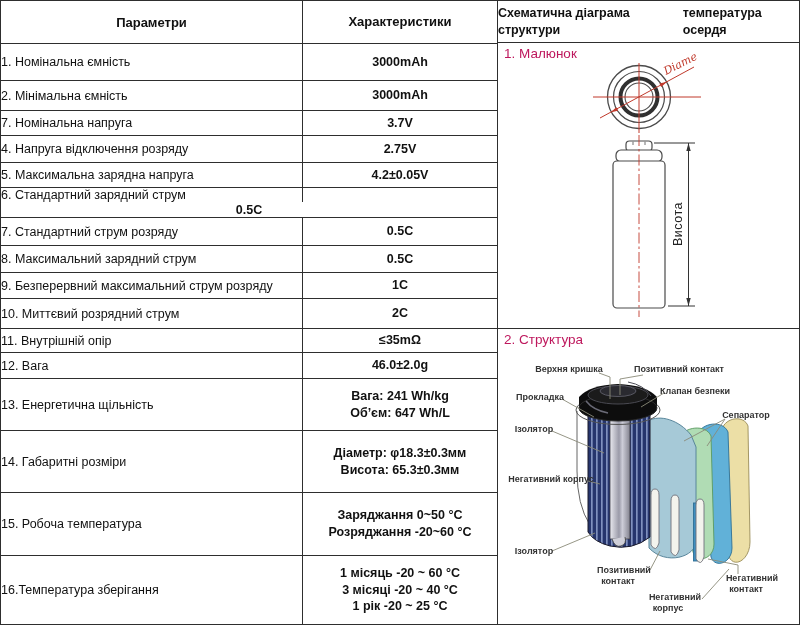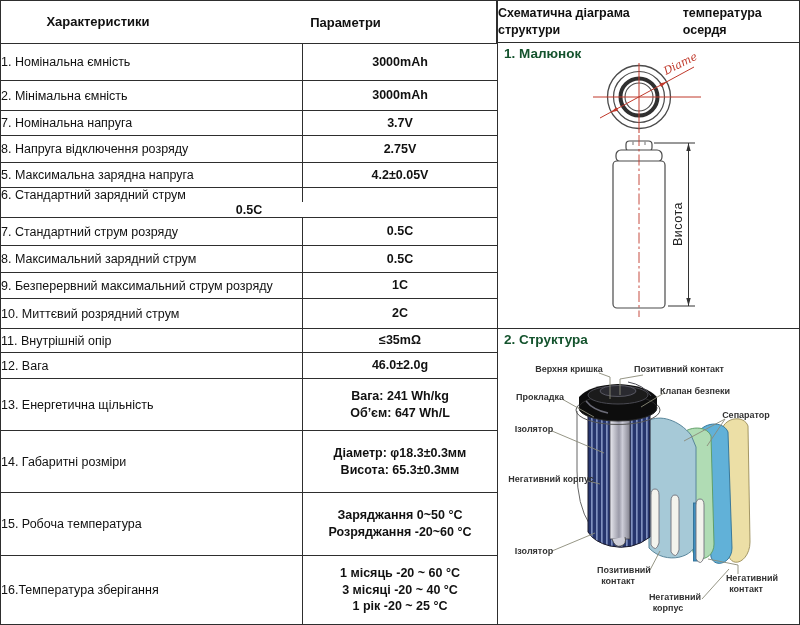--- a/index.html
+++ b/index.html
@@ -14,33 +14,33 @@
   .td { color: #111; font-size: 12.5px; }
   .td.p { width: 302px; border-right: 1px solid #2e2e2e; display: flex; align-items: center; padding-left: 0; }
   .td.v { flex: 1; display: flex; flex-direction: column; align-items: center; justify-content: center; text-align: center; line-height: 1.35; font-weight: bold; }
   .tr.head .td { font-weight: bold; font-size: 13px; justify-content: center; padding-left: 0; }
 
   
   .panel { position: absolute; left: 497px; top: 0; width: 303px; height: 623px; }
   .panel-title { height: 42px; border-bottom: 1px solid #2e2e2e; display: flex; flex-direction: row; align-items: center; justify-content: flex-end; font-weight: bold; font-size: 12.5px; line-height: 1.3; color: #111; }
   .sec1 { position: relative; height: 286px; border-bottom: 1px solid #2e2e2e; }
   .sec2 { position: relative; height: 295px; }
-  .sec-label { position: absolute; top: 3px; left: 6px; font-weight: bold; font-size: 13.5px; color: #14532d; z-index: 2; }
+  .sec-label { position: absolute; top: 3px; left: 6px; font-weight: normal; font-size: 13.5px; color: #be185d; z-index: 2; }
   .sec1 svg, .sec2 svg { position: absolute; left: 0; top: 0; }
   .lbl { font-family: "Liberation Sans", sans-serif; font-size: 9px; font-weight: bold; fill: #333; }
 </style>
 </head>
 <body>
 
 <div class="sheet">
 
   <div class="spec">
     <div class="tr head">
+      <div class="td p">Параметри</div>
       <div class="td v">Характеристики</div>
-      <div class="td p">Параметри</div>
     </div>
     <div style="display:flex;flex-direction:column;flex:1;">
         <div class="tr" style="height: 37px;">
           <div class="td p">1. Номінальна ємність</div>
           <div class="td v">
             <div>3000mAh</div>
           </div>
         </div>
         <div class="tr" style="height: 30px;">
           <div class="td p">2. Мінімальна ємність</div>
@@ -48,21 +48,21 @@
             <div>3000mAh</div>
           </div>
         </div>
         <div class="tr" style="height: 25px;">
           <div class="td p">7. Номінальна напруга</div>
           <div class="td v">
             <div>3.7V</div>
           </div>
         </div>
         <div class="tr" style="height: 27px;">
-          <div class="td p">8. Напруга відключення розряду</div>
+          <div class="td p">4. Напруга відключення розряду</div>
           <div class="td v">
             <div>2.75V</div>
           </div>
         </div>
         <div class="tr" style="height: 25px;">
           <div class="td p">5. Максимальна зарядна напруга</div>
           <div class="td v">
             <div>4.2±0.05V</div>
           </div>
         </div>

